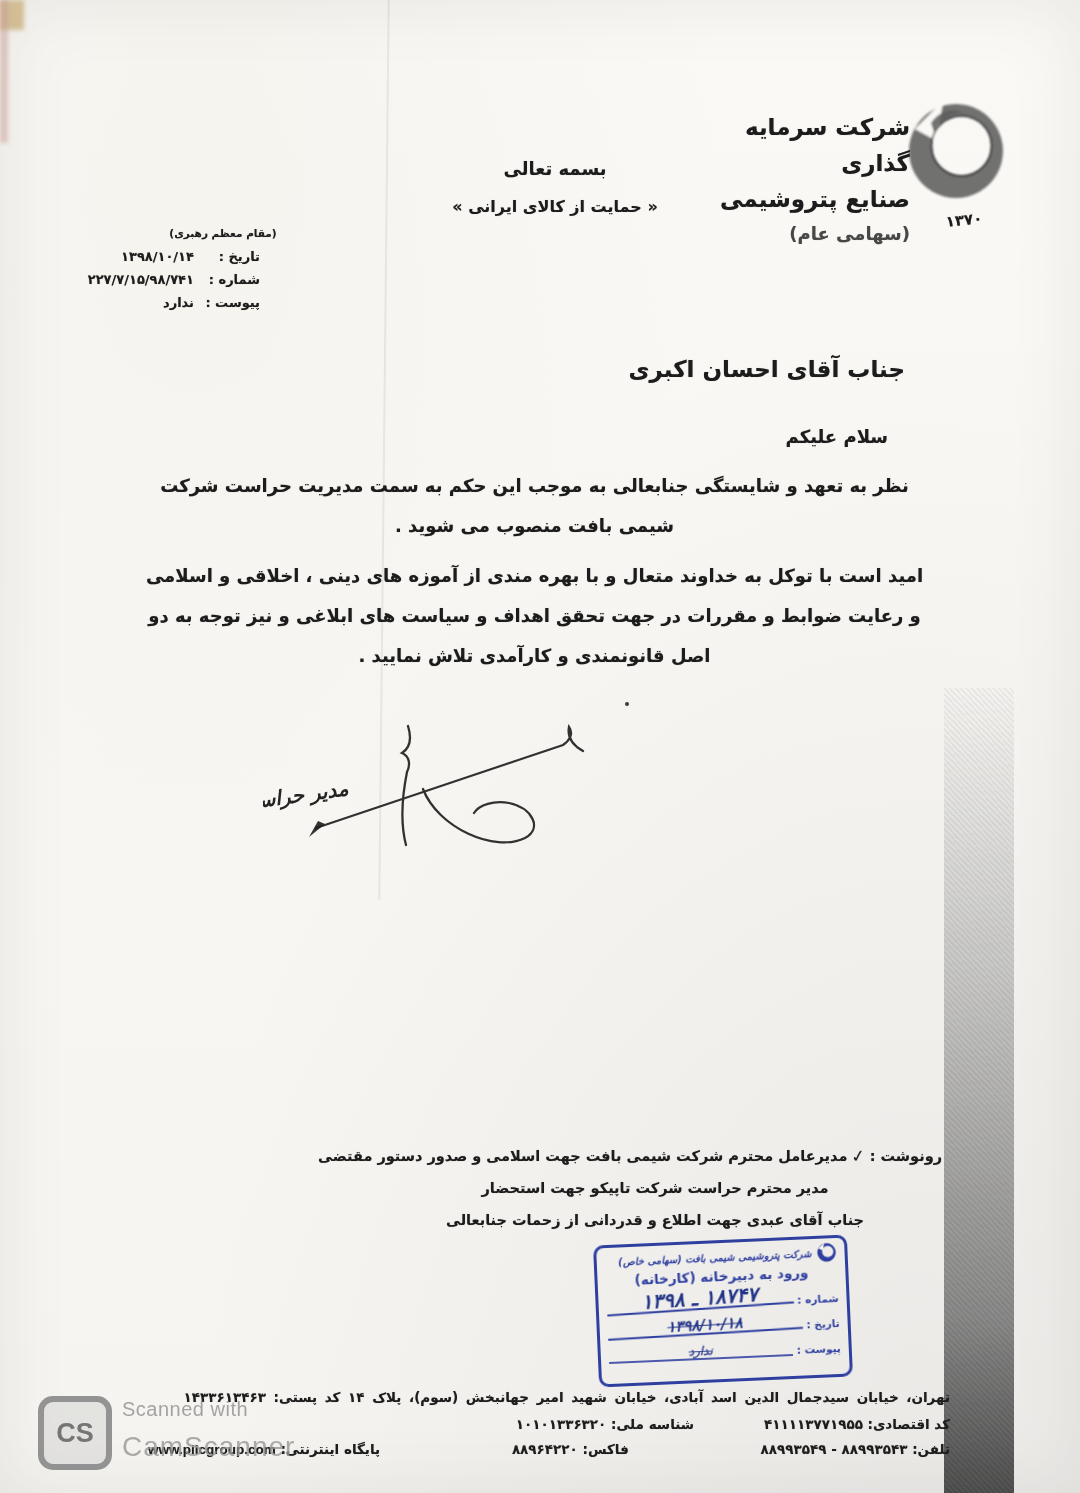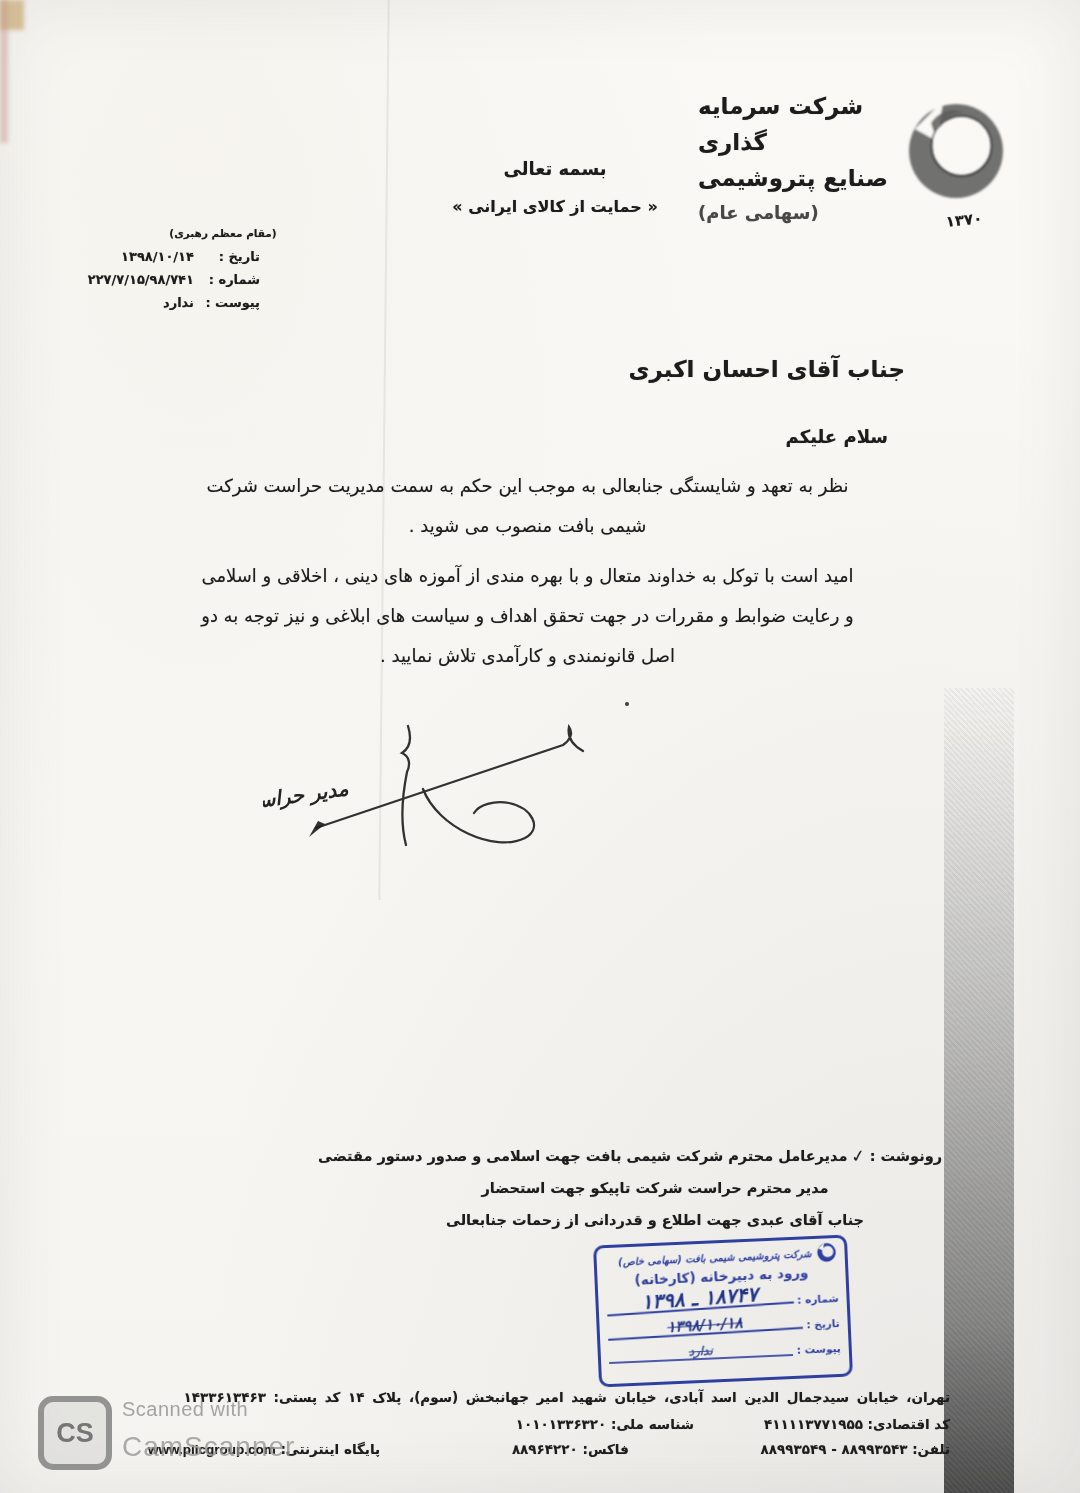--- a/index.html
+++ b/index.html
@@ -25,33 +25,33 @@
       linear-gradient(180deg, rgba(140,140,140,0) 0%, rgba(140,140,140,0.16) 14%,
         rgba(125,125,125,0.40) 38%, rgba(112,112,112,0.56) 56%,
         rgba(98,98,98,0.74) 78%, rgba(66,66,66,0.95) 100%);
   }
   .stray-dot{left:625px;top:702px;width:4px;height:4px;border-radius:50%;background:#3a3a3a;filter:blur(0.6px);z-index:3;}
   
   .ink{color:#1c1c1c;text-shadow:0 0 0.8px rgba(40,40,40,0.45);}
   .logo-wrap{left:903px;top:94px;width:108px;height:122px;z-index:3;}
   .founding-year{left:928px;top:211px;width:72px;font-weight:bold;font-size:15px;
     letter-spacing:1px;transform:rotate(-6deg);text-align:center;z-index:3;}
-  .company{left:698px;top:88px;width:212px;text-align:left;direction:rtl;z-index:3;}
+  .company{left:698px;top:109px;width:212px;text-align:right;direction:rtl;z-index:3;}
   .company .l1,.company .l2{font-weight:bold;font-size:23px;line-height:36px;}
   .company .l3{font-size:18px;font-weight:bold;opacity:0.8;filter:blur(0.4px);margin-top:6px;}
   .bismillah{left:450px;top:158px;width:210px;text-align:center;font-weight:bold;font-size:18px;direction:rtl;z-index:3;}
   .slogan{left:425px;top:197px;width:260px;text-align:center;font-weight:bold;font-size:16px;direction:rtl;z-index:3;}
   .attribution{left:158px;top:227px;width:130px;text-align:center;font-weight:bold;font-size:10.5px;direction:rtl;z-index:3;}
   .meta{left:70px;top:249px;width:190px;direction:rtl;z-index:3;}
   .meta-row{display:flex;align-items:baseline;gap:10px;margin-bottom:8px;font-weight:bold;font-size:13px;}
   .meta-row .lbl{min-width:56px;}
   
   .addressee{right:175px;top:356px;font-weight:bold;font-size:23px;direction:rtl;z-index:3;}
   .greeting{right:192px;top:426px;font-weight:bold;font-size:18px;direction:rtl;z-index:3;}
-  .body-par{left:95px;width:865px;direction:rtl;text-align:center;font-weight:normal;
+  .body-par{left:102px;width:865px;direction:rtl;text-align:center;font-weight:bold;
     font-size:18px;line-height:40px;z-index:3;}
   .par1{top:466px;}
   .par2{top:556px;}
   
   .sig{left:263px;top:693px;width:348px;height:175px;z-index:3;}
   
   .cc{left:368px;top:1140px;width:574px;direction:rtl;text-align:center;font-weight:bold;
     font-size:14.5px;line-height:32px;z-index:3;}
   .cc .line{white-space:nowrap;}
   .cc .check{display:inline-block;transform:rotate(-8deg) scale(1.15);font-weight:bold;color:#222;}

